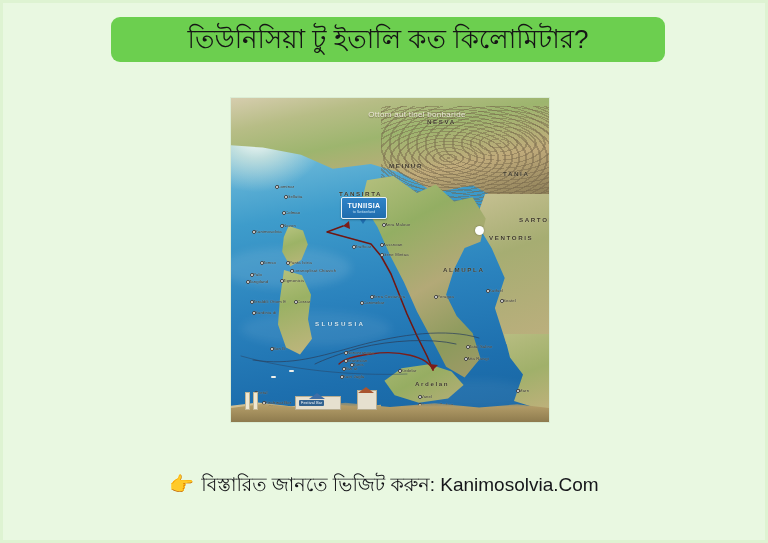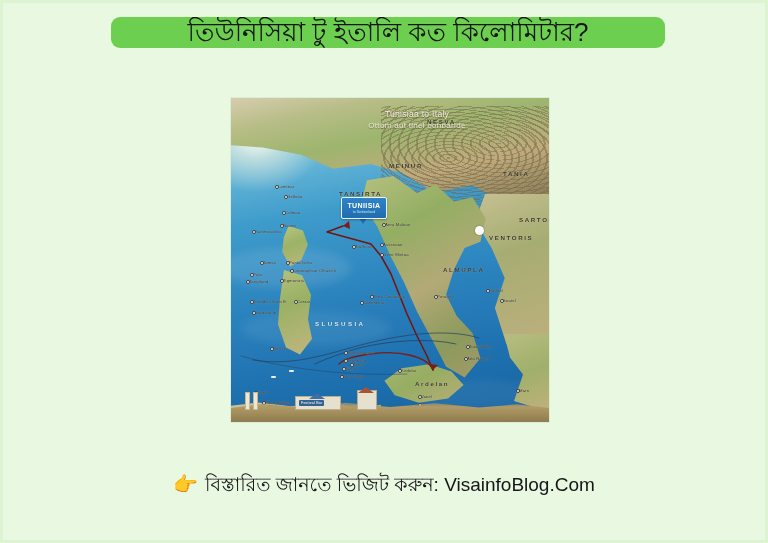--- a/index.html
+++ b/index.html
@@ -24,21 +24,21 @@
     flex-direction: column;
     align-items: center;
   }
 
   
   .title-banner {
     position: absolute;
     left: 108px;
     top: 14px;
     width: 554px;
-    height: 31px;
+    height: 45px;
     background: #6ccf4f;
     border-radius: 9px;
     display: flex;
     align-items: center;
     justify-content: center;
     overflow: hidden;
   }
   .title-text {
     font-size: 26px;
     line-height: 28px;
@@ -344,21 +344,20 @@
       <div class="alps"></div>
       <div class="land balkans"></div>
       <div class="land italy"></div>
       <div class="land sicily"></div>
       <div class="land sardinia"></div>
       <div class="land corsica"></div>
       <div class="land greece-tip"></div>
       <div class="land africa"></div>
 
       <div class="map-title">
-        <div class="l1">Tunisiaa to Italy</div>
         <div class="l2">Ottom aut tinel bonbaride</div>
       </div>
 
       <svg class="route-svg" viewBox="0 0 318 324">
 
         <path d="M112,128 L96,134 L118,140 L140,146 L150,158 L160,176 L168,196 L176,216 L186,238 L196,258 L202,272" fill="none" stroke="#7c1d18" stroke-width="1.6" stroke-linejoin="round" stroke-linecap="round"></path>
         <path d="M112,128 L96,134 L118,140 L140,146 L150,158 L160,176 L168,196 L176,216 L186,238 L196,258 L202,272" fill="none" stroke="#3b0f0c" stroke-width="0.5" stroke-linejoin="round" stroke-linecap="round" opacity="0.6"></path>
 
         <path d="M202,272 C196,258 168,252 140,256 C122,258 112,262 108,266" fill="none" stroke="#7c1d18" stroke-width="1.3" stroke-linecap="round"></path>
         <path d="M225,246 C200,240 160,242 128,250 C108,256 92,262 84,266" fill="none" stroke="#2a3f5c" stroke-width="0.9" stroke-linecap="round" opacity="0.85"></path>
@@ -477,16 +476,16 @@
       <div class="lm-building" style="left:126px;bottom:12px;width:18px;height:18px;"></div>
       <div class="lm-roof" style="left:127px;bottom:29px;border-left-width:8px;border-right-width:8px;border-bottom-color:#a9542f;"></div>
       <div class="lm-boat" style="left:40px;bottom:44px;"></div>
       <div class="lm-boat" style="left:58px;bottom:50px;"></div>
 
     </div>
   </div>
 
   <div class="footer">
     <span class="footer-hand">👉</span>
-    <span class="footer-text">বিস্তারিত জানতে ভিজিট করুন: VisainfoBlog.Com</span>
+    <span class="footer-text">বিস্তারিত জানতে ভিজিট করুন: Kanimosolvia.Com</span>
   </div>
 
 </div>
 
 </body></html>

